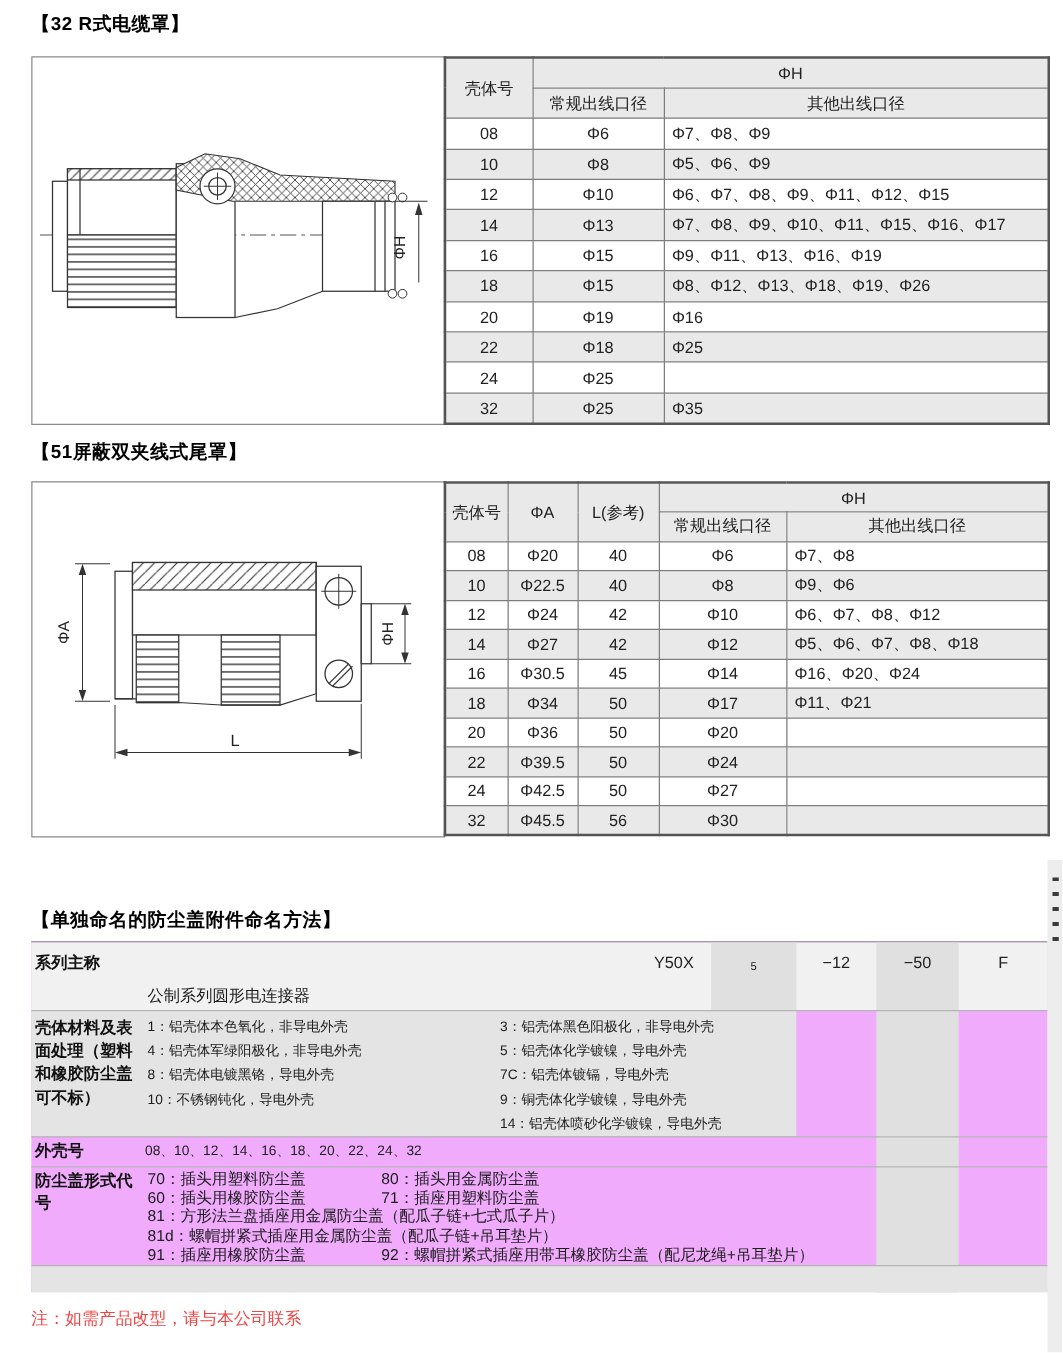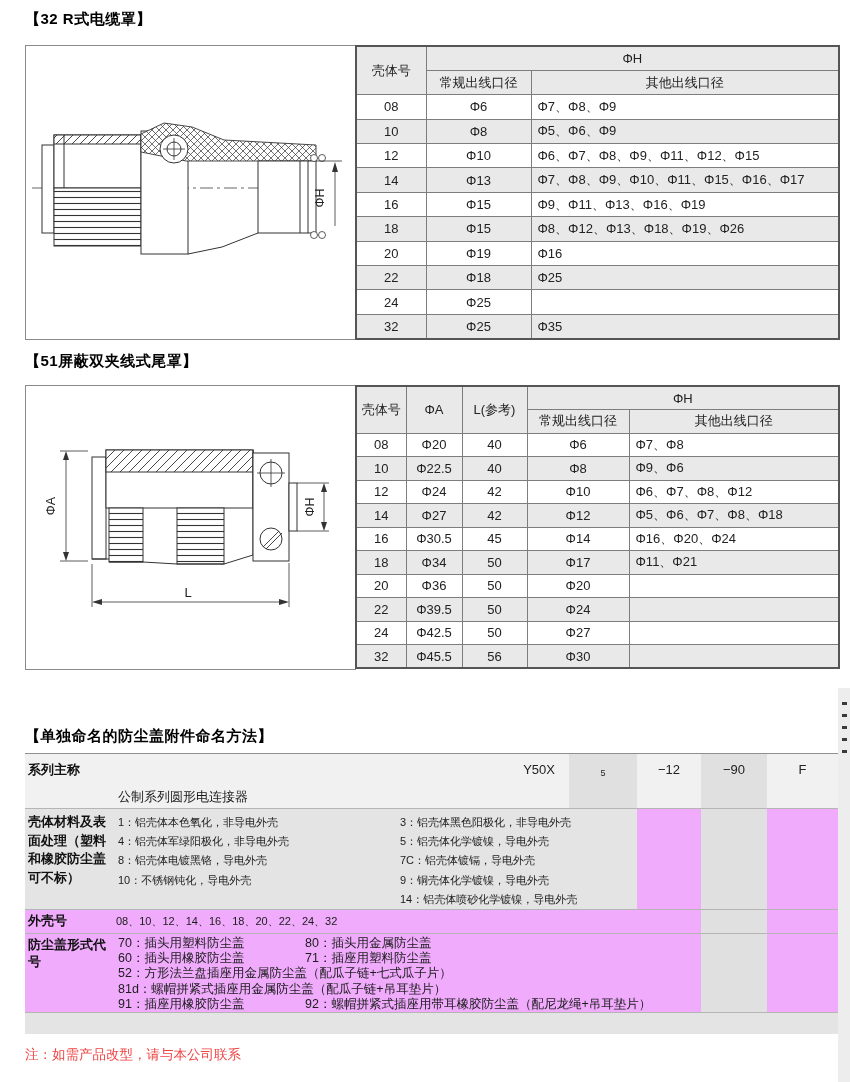--- a/index.html
+++ b/index.html
@@ -377,21 +377,21 @@
   <div class="hline" id="hl1"></div>
   <div class="hline" id="hl2"></div>
   <div class="hline" id="hl3"></div>
   <div class="hline" id="hl4"></div>
 
   <div class="nrow" id="n-r1">
     <span class="nlabel">系列主称</span>
     <span class="code y50x">Y50X</span>
     <span class="code c5">5</span>
     <span class="code c12">−12</span>
-    <span class="code c80">−90</span>
+    <span class="code c80">−50</span>
     <span class="code cf">F</span>
   </div>
 
   <div class="nrow" id="n-r2">
     <span id="series-desc">公制系列圆形电连接器</span>
   </div>
 
   <div class="nrow" id="n-r3">
     <div class="nlabel" id="mat-label">
       <span>壳体材料及表面处理</span><span>（塑料和橡胶防尘盖可不标）</span>
@@ -414,21 +414,21 @@
   <div class="nrow" id="n-r4">
     <span class="nlabel" id="shell-label">外壳号</span>
     <span id="shell-value">08、10、12、14、16、18、20、22、24、32</span>
   </div>
 
   <div class="nrow" id="n-r5">
     <div class="nlabel" id="ct-label">防尘盖形式代号</div>
     <div id="ct-lines">
       <div class="ctline"><span class="c1">70：插头用塑料防尘盖</span><span class="c2">80：插头用金属防尘盖</span></div>
       <div class="ctline"><span class="c1">60：插头用橡胶防尘盖</span><span class="c2">71：插座用塑料防尘盖</span></div>
-      <div class="ctline"><span class="c1">52：方形法兰盘插座用金属防尘盖（配瓜子链+七式瓜子片）</span><span class="c2"></span></div>
+      <div class="ctline"><span class="c1">81：方形法兰盘插座用金属防尘盖（配瓜子链+七式瓜子片）</span><span class="c2"></span></div>
       <div class="ctline"><span class="c1">81d：螺帽拼紧式插座用金属防尘盖（配瓜子链+吊耳垫片）</span><span class="c2"></span></div>
       <div class="ctline"><span class="c1">91：插座用橡胶防尘盖</span><span class="c2">92：螺帽拼紧式插座用带耳橡胶防尘盖（配尼龙绳+吊耳垫片）</span></div>
     </div>
   </div>
 
 </div>
 
 <div id="footer-note">注：如需产品改型，请与本公司联系</div>
 
 <div id="side-tab">

